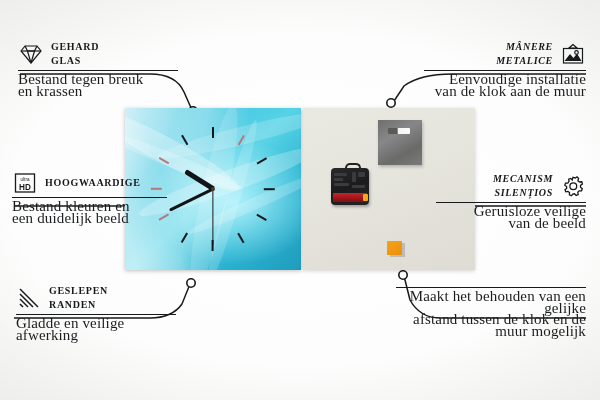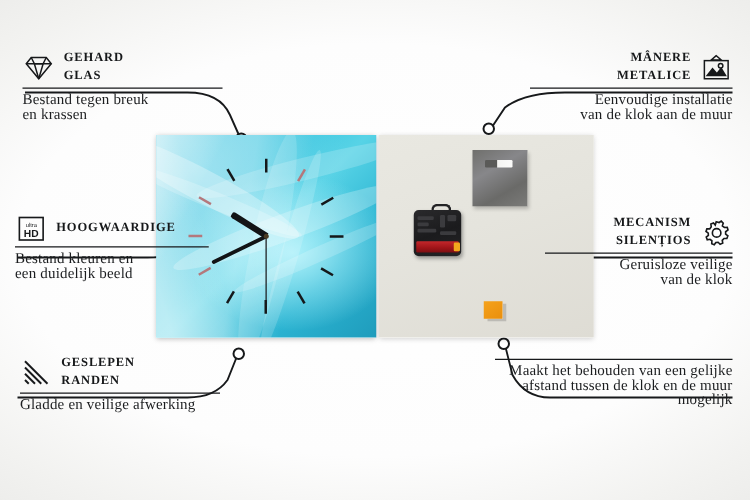--- a/index.html
+++ b/index.html
@@ -70,29 +70,29 @@
   .tick i{display:block;width:100%;height:11px;background:#15181a;}
   .tick.pink i{background:#b4787c;}
   .hand-h,.hand-m,.hand-s{position:absolute;left:50%;top:50%;transform-origin:50% 100%;}
   .hand-h{width:4.6px;height:33px;margin-left:-2.3px;margin-top:-33px;background:#121416;border-radius:2px 2px 0 0;}
   .hand-m{width:3.4px;height:48px;margin-left:-1.7px;margin-top:-48px;background:#121416;border-radius:2px 2px 0 0;}
   .hand-s{width:1.4px;height:56px;margin-left:-.7px;margin-top:-56px;background:#1a1c1e;}
   .cap{position:absolute;left:50%;top:50%;width:4px;height:4px;margin:-2px 0 0 -2px;border-radius:50%;background:#4a3a22;}
   
   .feat{position:absolute;}
   .feat .head{display:flex;align-items:center;gap:7px;}
-  .feat.right .head{justify-content:flex-end;}
+  .feat.right .head{justify-content:flex-end;font-style:italic;}
   .title{
     font-size:10px;letter-spacing:.7px;color:#16181a;line-height:13.5px;font-weight:bold;
     text-transform:uppercase;
   }
   .feat.right .title{text-align:right;}
   .rule{height:1.4px;background:#17191b;margin-top:3px;}
   .desc{
-    font-size:12px;line-height:11.4px;color:#1b1d1f;margin-top:3px;letter-spacing:.15px;
+    font-size:15px;line-height:11.4px;color:#1b1d1f;margin-top:3px;letter-spacing:.15px;
   }
   .feat.right .desc{text-align:right;}
   .ico{width:26px;height:22px;flex:0 0 26px;color:#17191b;}
   .ico svg{display:block;width:100%;height:100%;}
   svg.conn{position:absolute;left:0;top:0;width:600px;height:400px;pointer-events:none;}
 </style>
 </head>
 <body>
 
 <div id="stage">
@@ -293,21 +293,21 @@
             <g fill="none" stroke="currentColor" stroke-width="1.3">
           <path d="M13 2.4 L15.3 3 L17 1.9 L18.6 3.5 L17.9 5.7 L19.5 7 L21.8 6.8 L22.4 9 L20.5 10.4 L20.5 12.2 L22.3 13.7 L21.5 15.8 L19.2 15.8 L17.8 17.3 L18.2 19.5 L16.1 20.4 L14.5 18.8 L12.7 19 L11.4 20.8 L9.4 19.9 L9.5 17.6 L8 16.4 L5.8 16.8 L5 14.7 L6.7 13.3 L6.6 11.5 L4.8 10.2 L5.5 8.1 L7.8 8.1 L9 6.4 L8.7 4.2 L10.8 3.4 L12.2 5 Z"></path>
           <circle cx="13.3" cy="11.3" r="3.4"></circle>
         </g>
           </svg>
       </span>
     </div>
     <div class="rule"></div>
     <div class="desc">
       <div>Geruisloze veilige</div>
-      <div>van de klok</div>
+      <div>van de beeld</div>
     </div>
   </div>
 
   <div class="feat right" style="left:396px;top:284px;width:190px;">
     <div class="rule"></div>
     <div class="desc">
       <div>Maakt het behouden van een gelijke</div>
       <div>afstand tussen de klok en de muur mogelijk</div>
     </div>
   </div>

